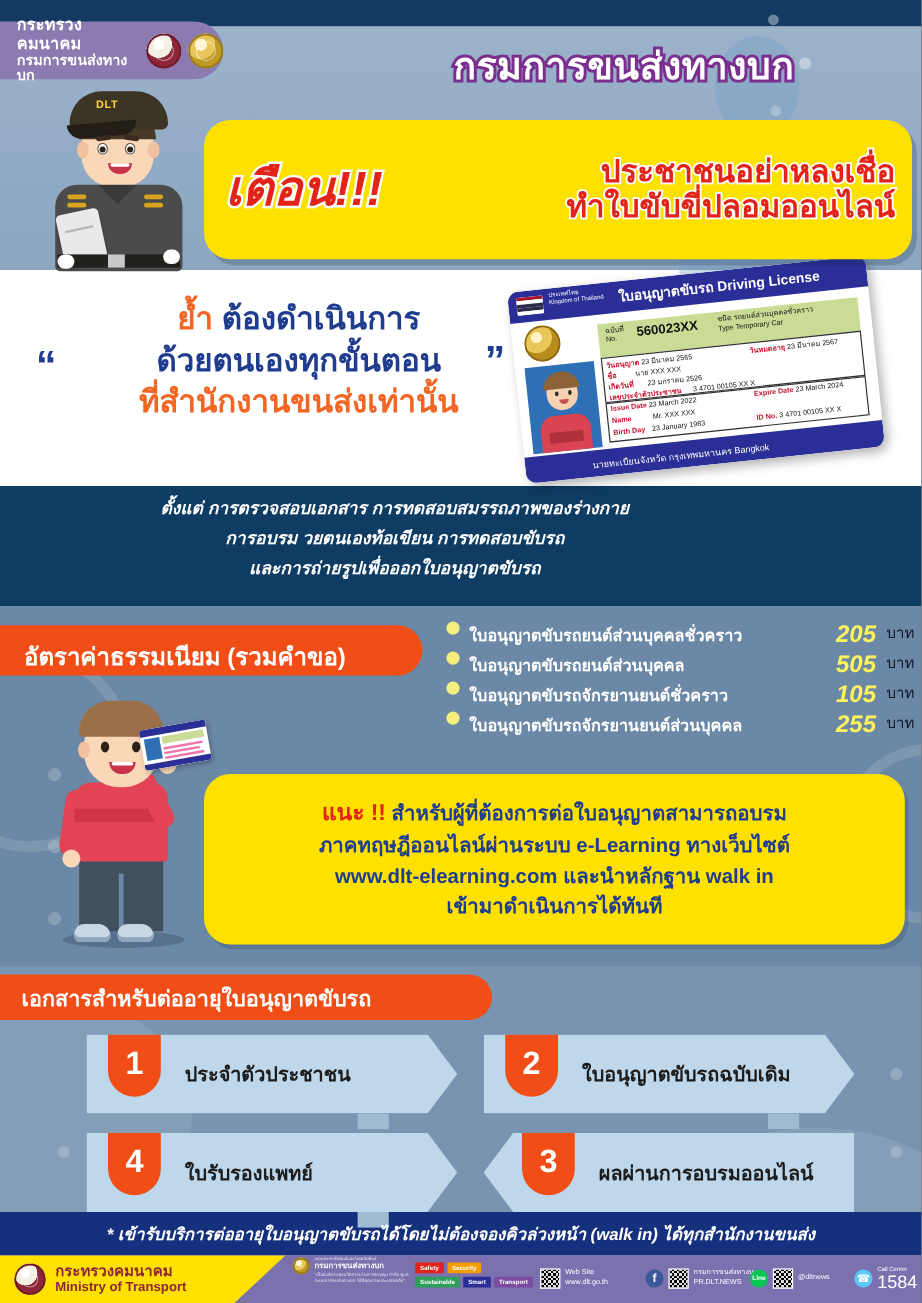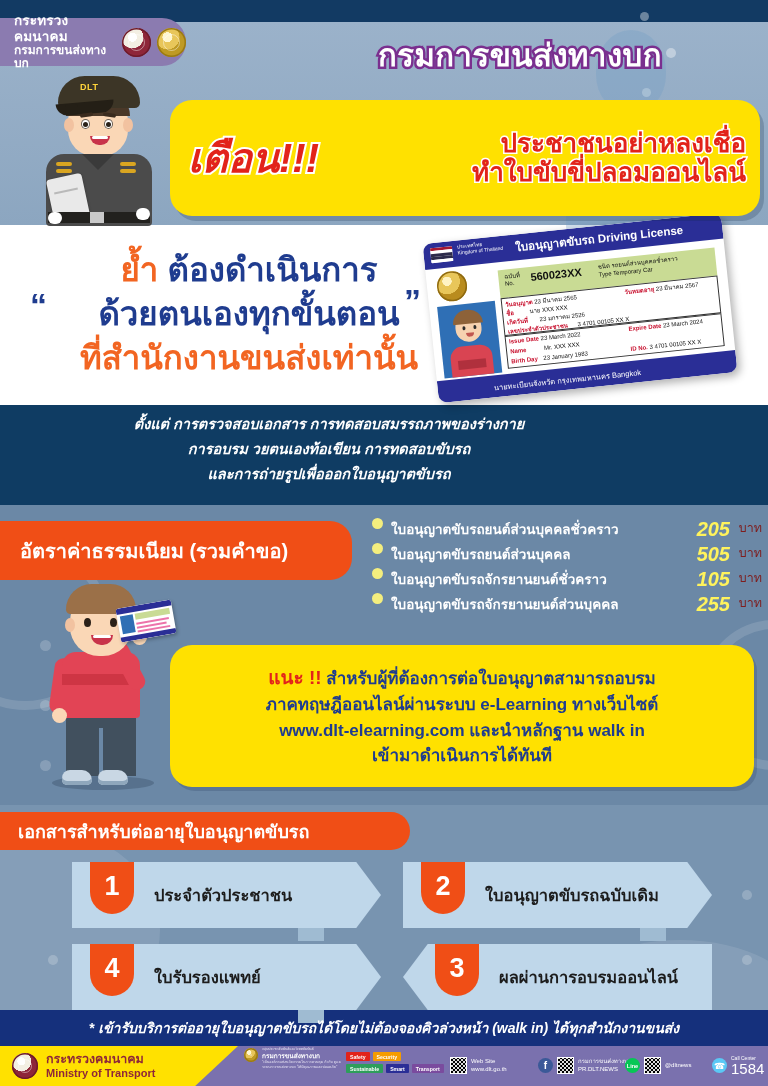--- a/index.html
+++ b/index.html
@@ -100,21 +100,21 @@
   .of-rank2.l{left:32px;top:103px;} .of-rank2.r{left:96px;top:103px;}
   .of-belt{position:absolute;left:24px;top:146px;width:102px;height:11px;background:#22211E;}
   .of-buckle{position:absolute;left:66px;top:146px;width:14px;height:11px;background:#C9C9C9;}
   .of-clip{position:absolute;left:26px;top:110px;width:36px;height:44px;background:#E9E9E9;border-radius:4px;transform:rotate(-12deg);box-shadow:0 1px 3px rgba(0,0,0,.25);}
   .of-clipline{position:absolute;left:30px;top:124px;width:24px;height:2px;background:#B9B9B9;transform:rotate(-12deg);}
   .of-hand{position:absolute;width:14px;height:12px;border-radius:6px;background:#fff;}
   .of-hand.l{left:24px;top:146px;} .of-hand.r{left:112px;top:142px;}
 
   
   .emph{position:absolute;left:54px;top:248px;width:390px;text-align:center;z-index:10;}
-  .emph .l{font-size:33px;font-weight:800;line-height:1.33;white-space:nowrap;}
+  .emph .l{font-size:26px;font-weight:800;line-height:1.33;white-space:nowrap;}
   .c-orange{color:#F26522;} .c-navy{color:#1F3C8F;}
   .qmark{position:absolute;font-size:34px;font-weight:800;color:#1F3C8F;}
   .qmark.open{left:30px;top:286px;} .qmark.close{left:404px;top:282px;}
 
   
   .dl-card{
     position:absolute;left:430px;top:228px;width:300px;height:160px;z-index:14;
     background:#fff;border-radius:9px;transform:rotate(-6deg);
     box-shadow:3px 4px 9px rgba(0,0,0,.3);overflow:hidden;
     font-family:"Liberation Sans",sans-serif;
@@ -150,30 +150,30 @@
   .dl-no{position:absolute;left:78px;top:38px;font-size:6px;color:#111;line-height:1.15;}
   .dl-noval{position:absolute;left:104px;top:38px;font-size:11px;font-weight:700;color:#111;}
   .dl-type{position:absolute;left:172px;top:38px;font-size:6px;color:#111;line-height:1.3;}
 
   
   .proc{position:absolute;left:0;top:412px;width:658px;text-align:center;color:#fff;z-index:10;}
   .proc div{font-size:14.5px;font-style:italic;font-weight:700;line-height:1.72;}
 
   
   .fee-pill{
-    position:absolute;left:0;top:521px;width:352px;height:59px;background:#F04E16;
-    border-radius:0 22px 22px 0;display:flex;align-items:center;padding-left:20px;z-index:12;
+    position:absolute;left:0;top:521px;width:352px;height:42px;background:#F04E16;
+    border-radius:0 22px 22px 0;display:flex;align-items:flex-end;padding-left:20px;z-index:12;
   }
   .fee-pill span{color:#fff;font-size:20px;font-weight:800;}
   .fee-list{position:absolute;left:372px;top:518px;width:390px;z-index:12;}
   .fee-row{display:flex;align-items:flex-start;height:25px;}
   .fee-dot{width:11px;height:11px;border-radius:50%;background:#F4EE7E;flex:0 0 auto;margin-right:8px;}
   .fee-label{color:#fff;font-size:13.5px;font-weight:600;flex:1;white-space:nowrap;}
   .fee-amt{color:#FFF35C;font-size:20px;font-weight:800;font-style:italic;width:52px;text-align:right;}
-  .fee-unit{color:#7f1d1d;font-size:12.5px;width:32px;text-align:right;}
+  .fee-unit{color:#0f172a;font-size:12.5px;width:32px;text-align:right;}
 
   
   .boy{position:absolute;left:36px;top:578px;width:140px;height:218px;z-index:14;}
   .b-head{position:absolute;left:34px;top:14px;width:62px;height:64px;border-radius:29px;background:#FAD7B6;}
   .b-hair{position:absolute;left:30px;top:6px;width:70px;height:30px;border-radius:34px 34px 6px 6px;background:#9B7048;}
   .b-ear{position:absolute;top:40px;width:10px;height:14px;border-radius:50%;background:#F2C2A0;}
   .b-ear.l{left:29px;} .b-ear.r{left:92px;}
   .b-eye{position:absolute;width:7px;height:9px;border-radius:50%;background:#2B2118;}
   .b-eye.l{left:48px;top:40px;} .b-eye.r{left:74px;top:40px;}
   .b-smile{position:absolute;left:55px;top:57px;width:22px;height:10px;border-radius:0 0 14px 14px;background:#C8334A;}

